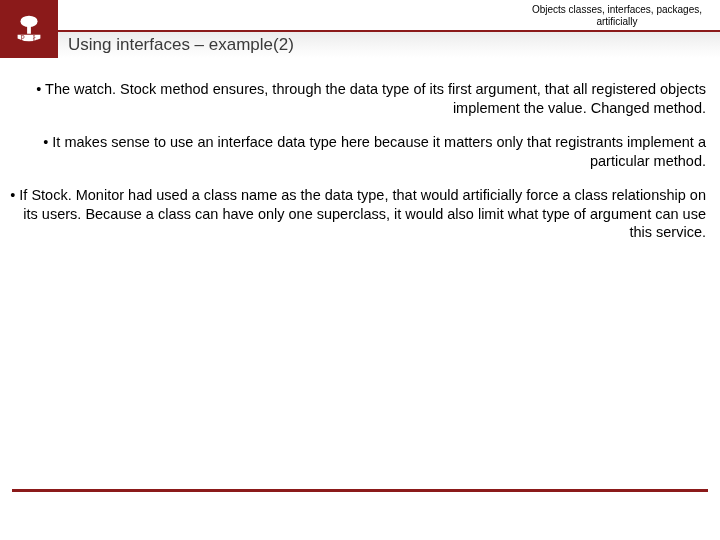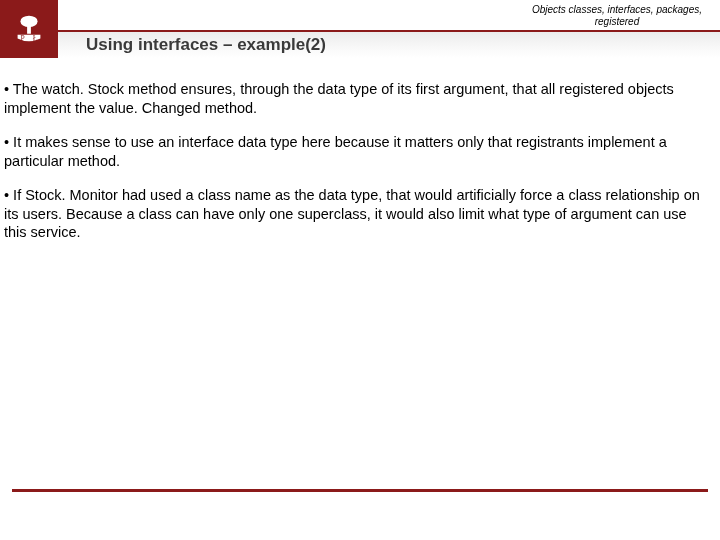--- a/index.html
+++ b/index.html
@@ -25,48 +25,47 @@
     display: flex;
     align-items: center;
     justify-content: center;
   }
   .logo svg { width: 38px; height: 38px; }
   .topic {
     position: absolute;
     right: 18px;
     top: 4px;
     font-size: 10px;
-    font-style: italic;
     color: #000;
     text-align: center;
     line-height: 1.15;
   }
   .title-bar {
     position: absolute;
     left: 58px;
     right: 0;
     top: 30px;
     height: 28px;
     border-top: 2px solid #8b1a1a;
     background: linear-gradient(to bottom, #ececec 0%, #fafafa 70%, #ffffff 100%);
     display: flex;
     align-items: center;
     padding-left: 10px;
   }
   .title-bar h1 {
     font-size: 17px;
-    font-weight: bold;
+    font-weight: normal;
     color: #3a3a3a;
-    margin-left: 18px;
   }
   .content {
     padding: 22px 14px 0 4px;
     font-size: 14.5px;
     color: #000;
     line-height: 1.28;
+    text-align: right;
   }
   .bullet {
     margin-bottom: 16px;
   }
   .bullet .marker {
     display: inline;
   }
   .bold-run { font-weight: normal; }
   .footer-rule {
     position: absolute;
@@ -85,21 +84,21 @@
     <svg viewBox="0 0 40 40">
       <ellipse cx="20" cy="12" rx="9" ry="6" fill="#fff"></ellipse>
       <rect x="18" y="15" width="4" height="10" fill="#fff"></rect>
       <path d="M8 26 L32 26 L32 30 Q20 36 8 30 Z" fill="#fff"></path>
       <text x="11" y="33" font-size="8" fill="#8b1a1a" font-family="serif">P</text>
       <text x="24" y="33" font-size="8" fill="#8b1a1a" font-family="serif">Ł</text>
     </svg>
   </div>
   <div class="topic">
     <span>Objects classes, interfaces, packages,</span><br>
-    <span>registered</span>
+    <span>artificially</span>
   </div>
   <div class="title-bar">
     <h1>Using interfaces – example(2)</h1>
   </div>
 </div>
 
 <div class="content">
 
   <div class="bullet">
     <span class="marker">• </span><span>The watch</span>. <span>Stock method ensures, through the data type of its first argument, that all registered objects implement the value</span>. <span>Changed method</span><span>. </span>

